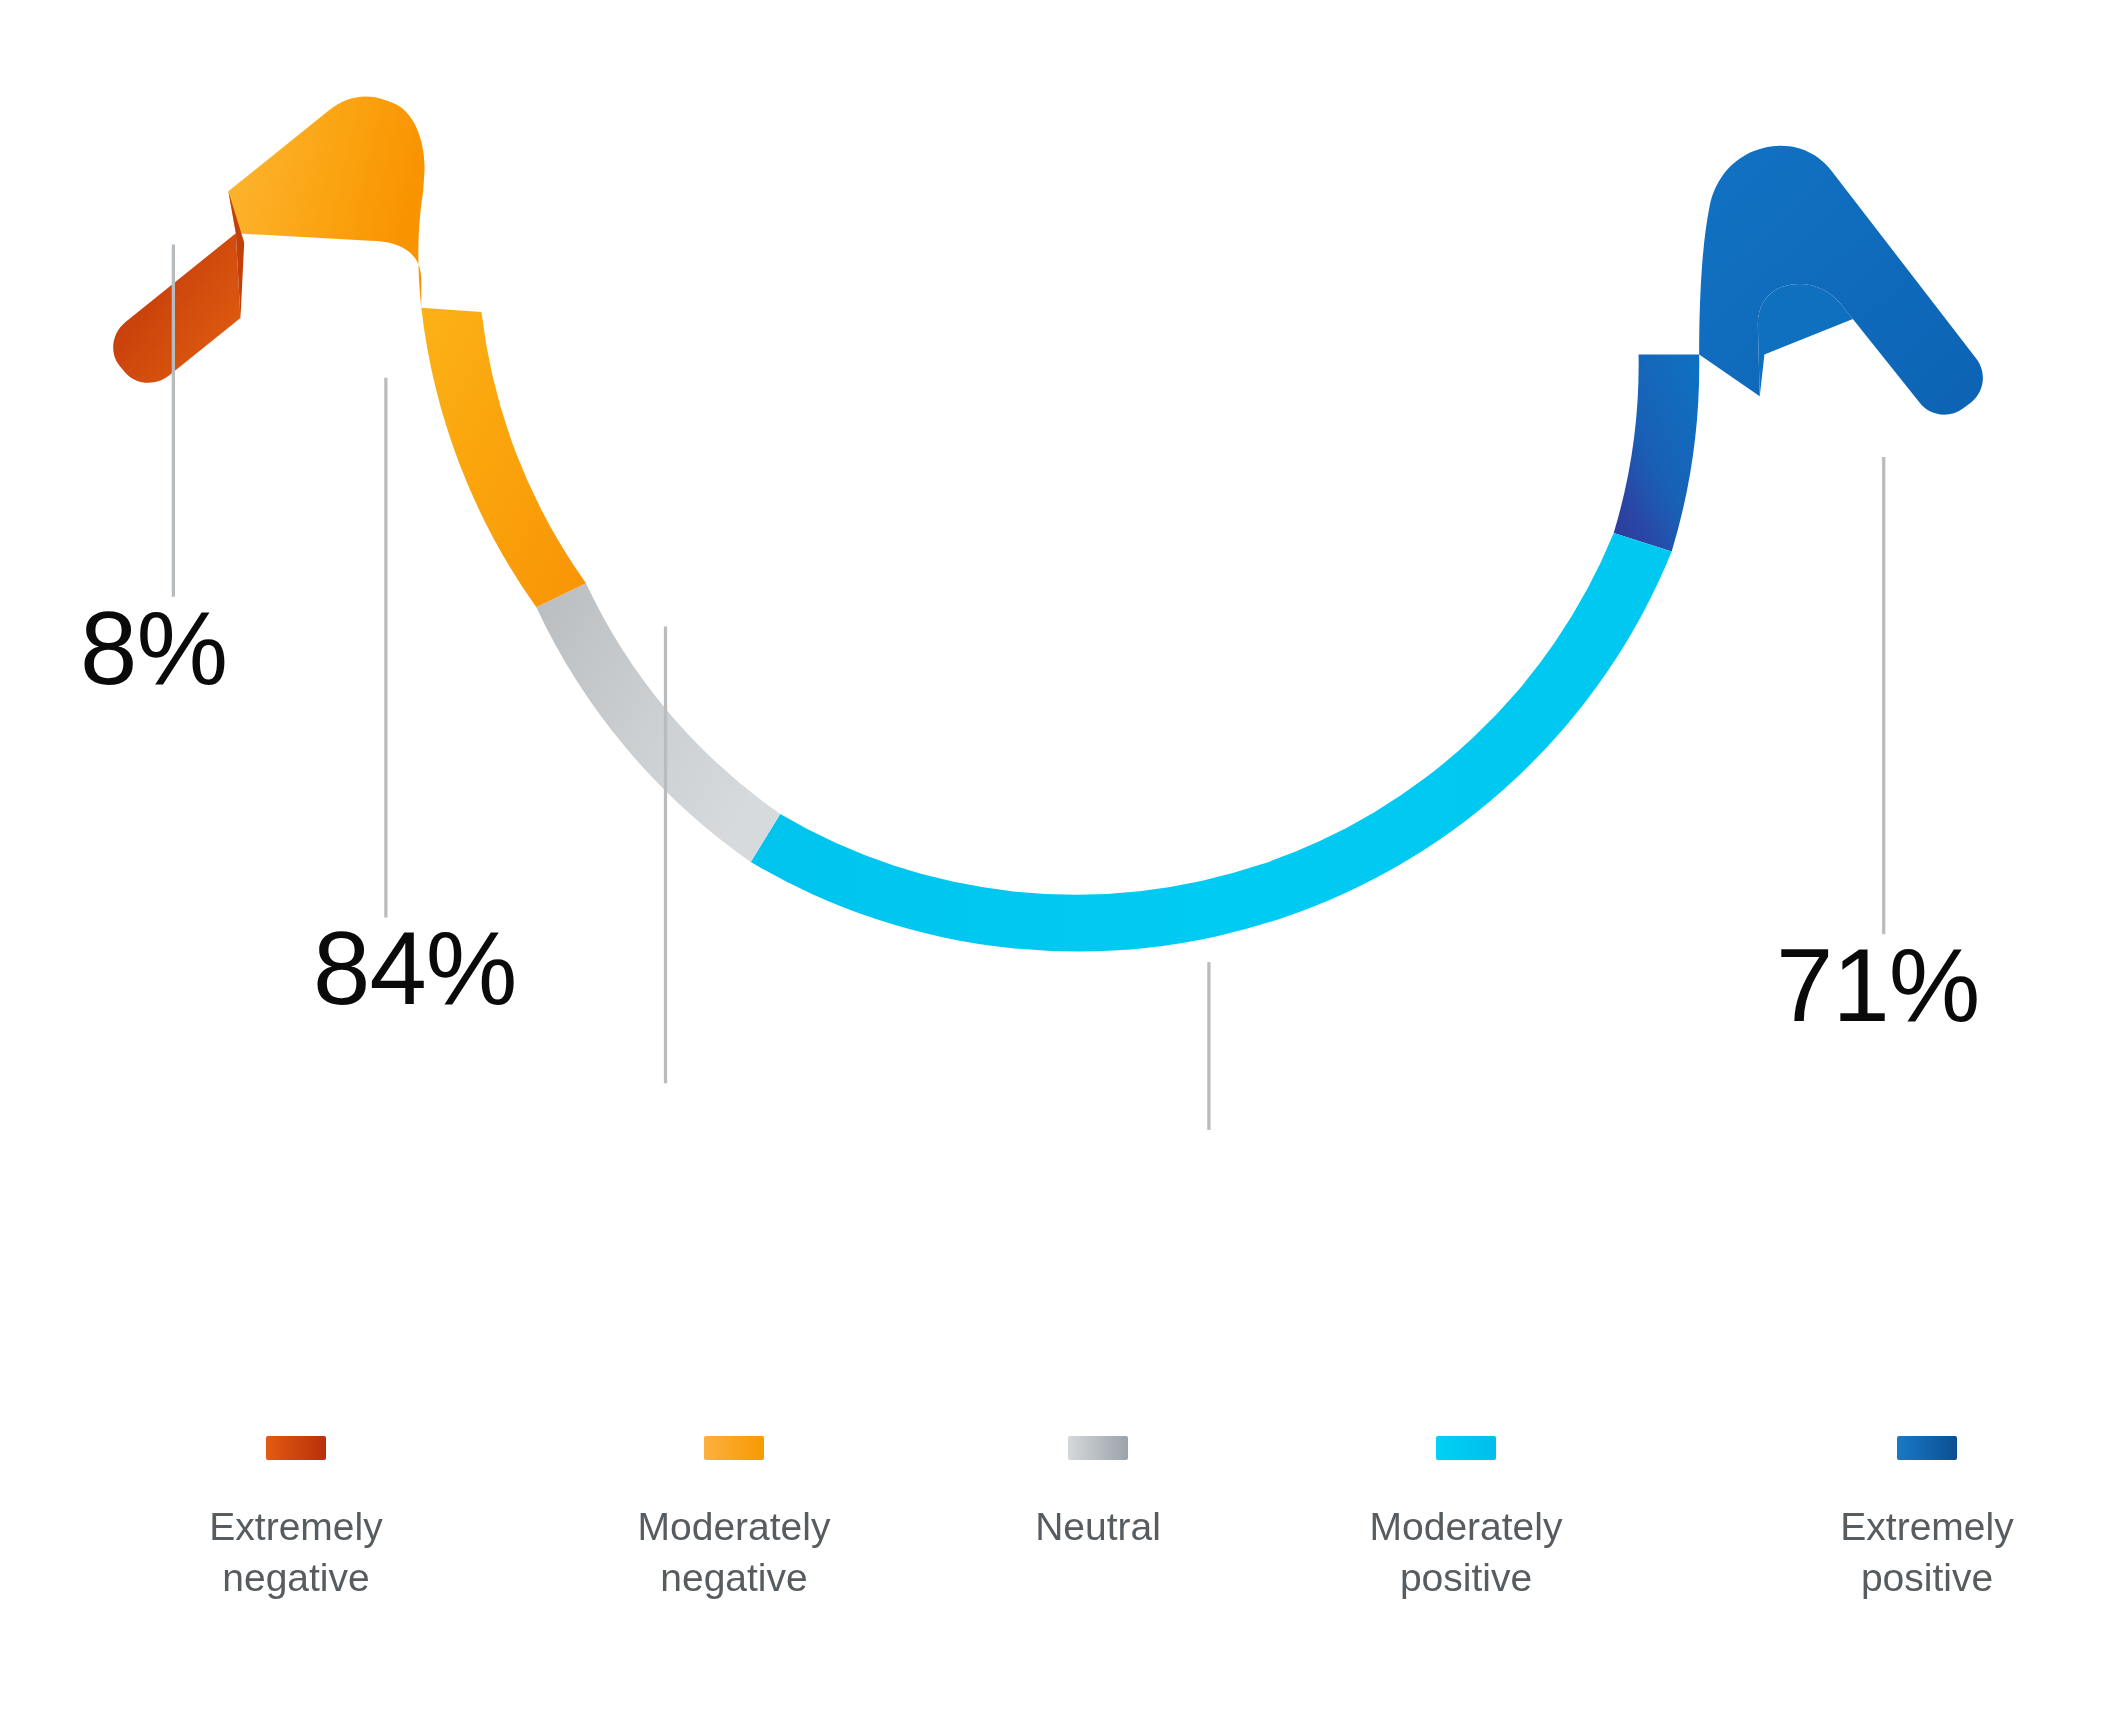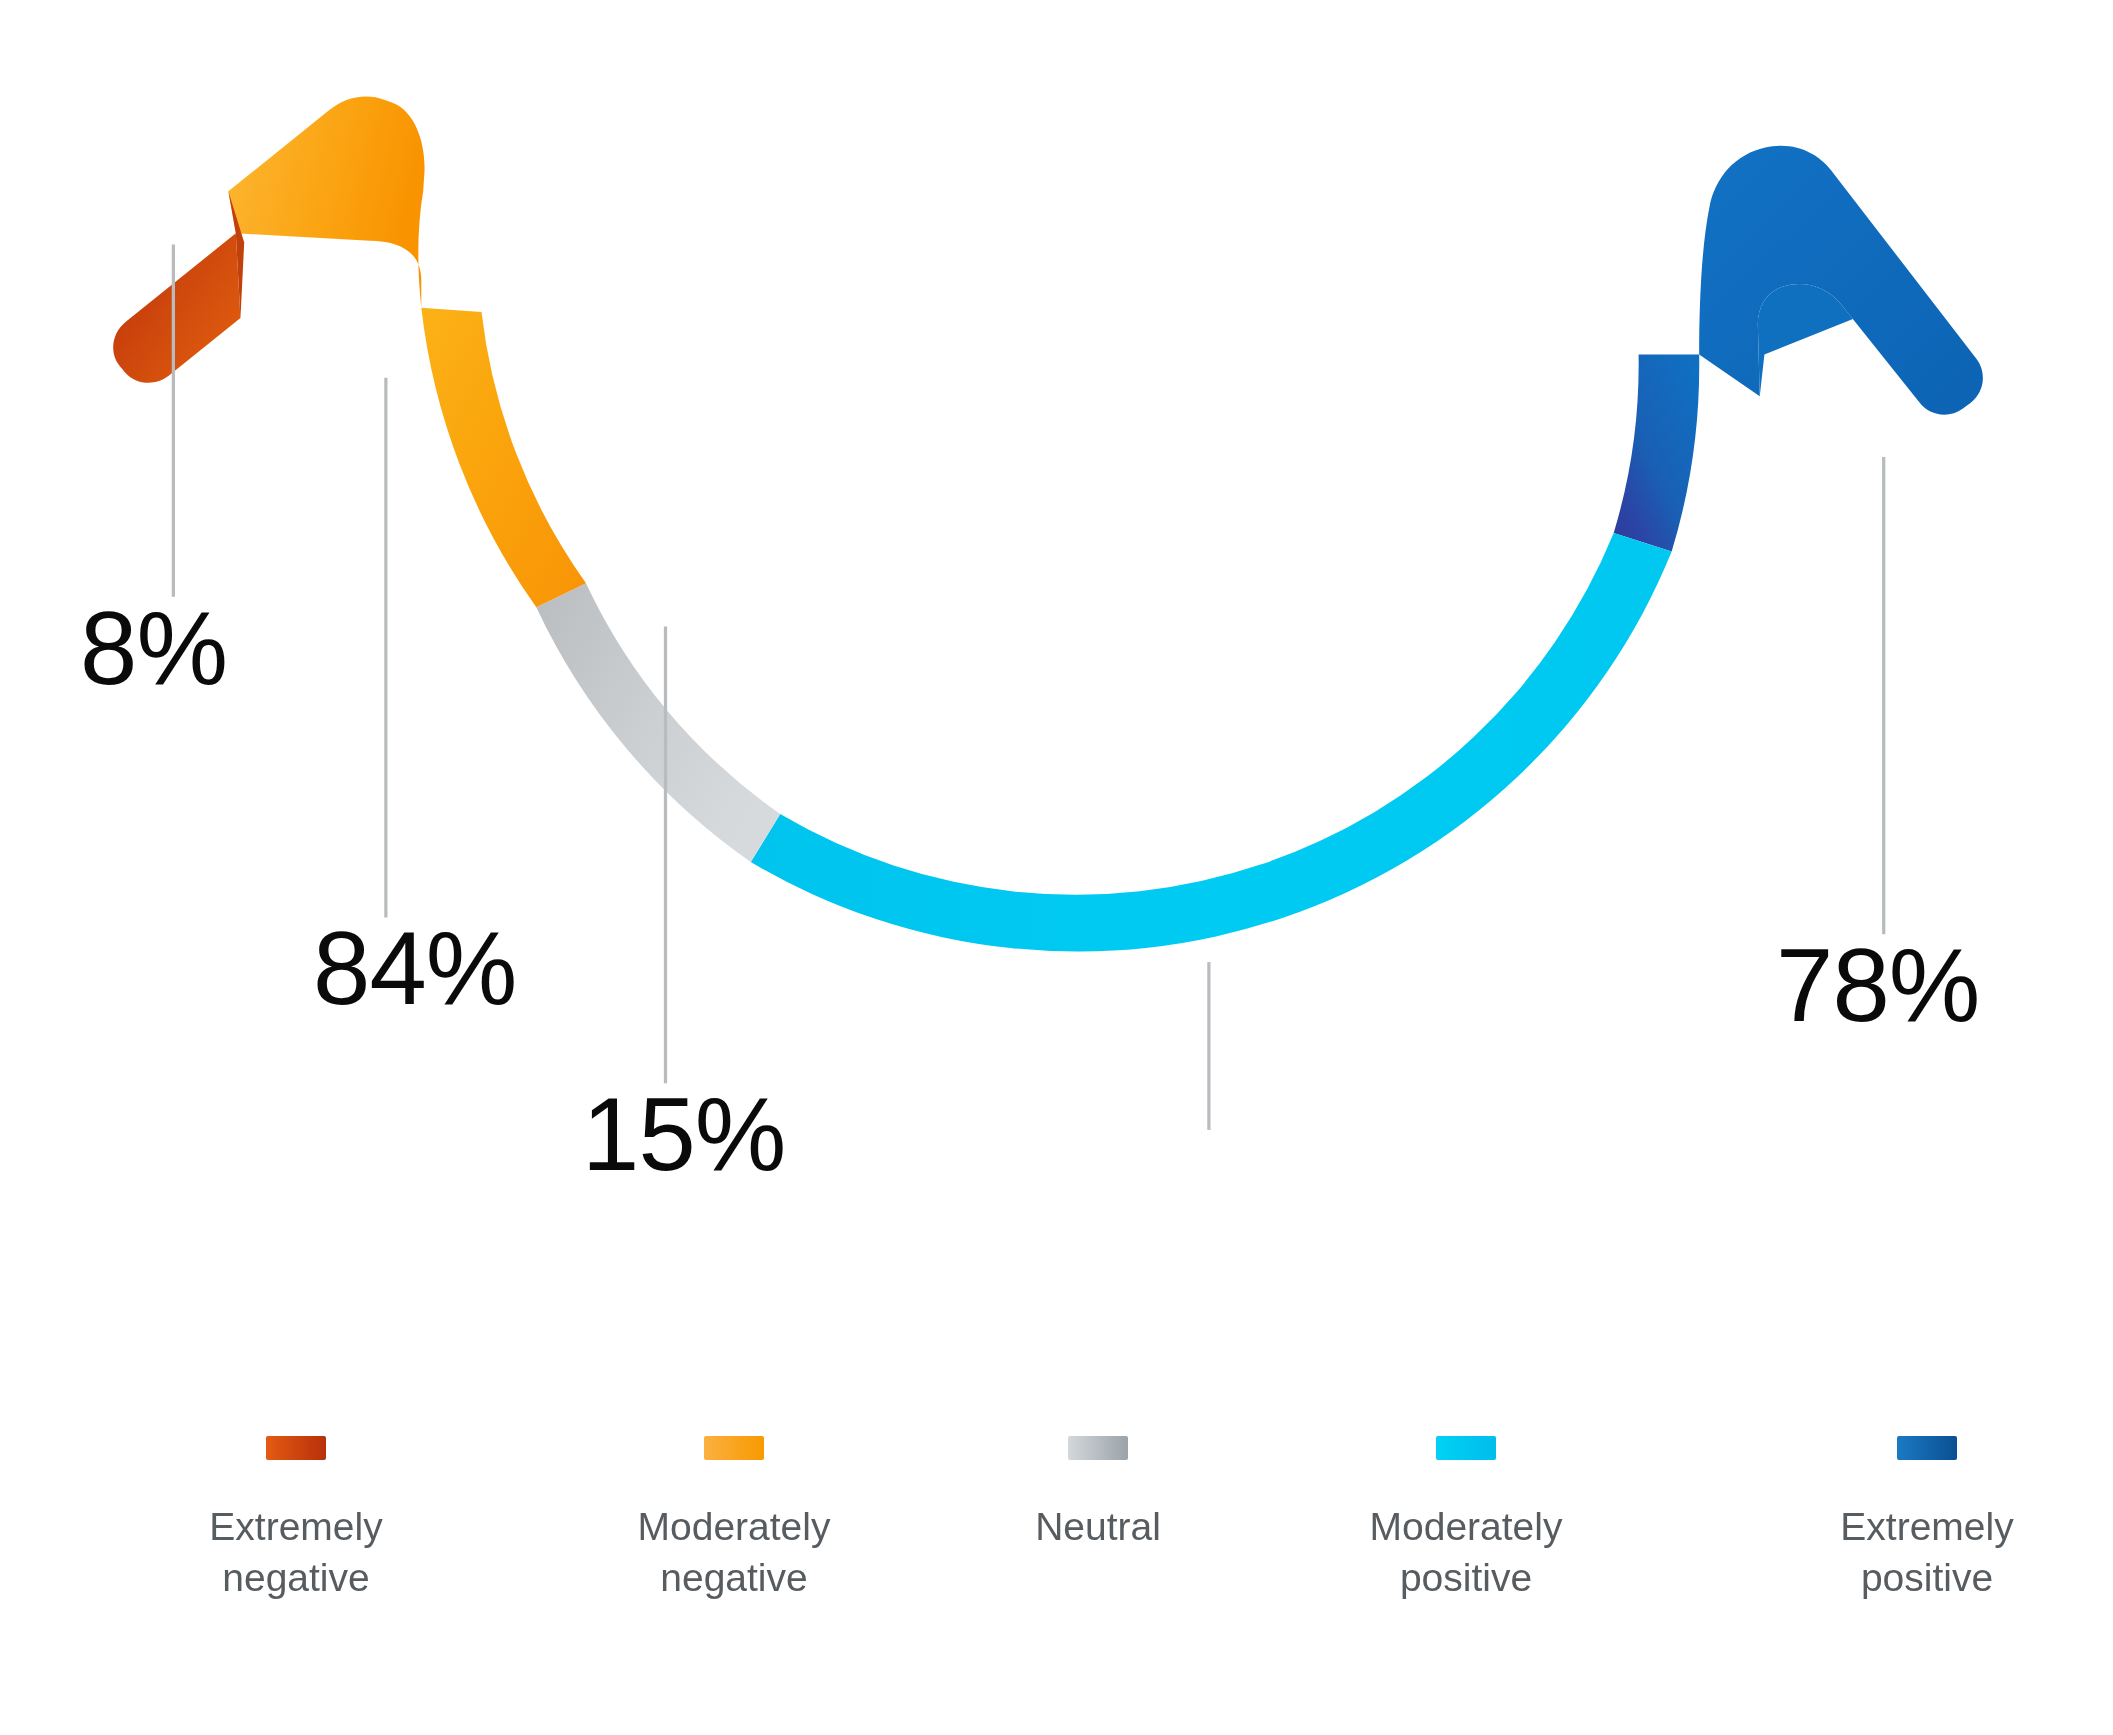--- a/index.html
+++ b/index.html
@@ -189,24 +189,23 @@
       <line x1="714" y1="672" x2="714" y2="1162"></line>
       <line x1="1297" y1="1032" x2="1297" y2="1212"></line>
       <line x1="2021" y1="490" x2="2021" y2="1002"></line>
     </g>
   </svg>
 
   <div class="pct" style="left:80px;top:597px;font-size:103px;">8%</div>
 
   <div class="pct" style="left:313px;top:917px;font-size:103px;">84%</div>
 
-  <div class="pct" style="left:582px;top:1083px;font-size:103px;">15%</div>
-
-
-  <div class="pct" style="left:1776px;top:934px;font-size:103px;">78%</div>
+
+
+  <div class="pct" style="left:1776px;top:934px;font-size:103px;">71%</div>
 
   <div class="legend">
 
     <div class="legend-item" style="left:294px;">
       <div class="swatch" style="background:linear-gradient(90deg,#e35b12 0%,#b8300a 100%);"></div>
       <div class="legend-label">Extremely
 negative</div>
     </div>
 
     <div class="legend-item" style="left:732px;">

